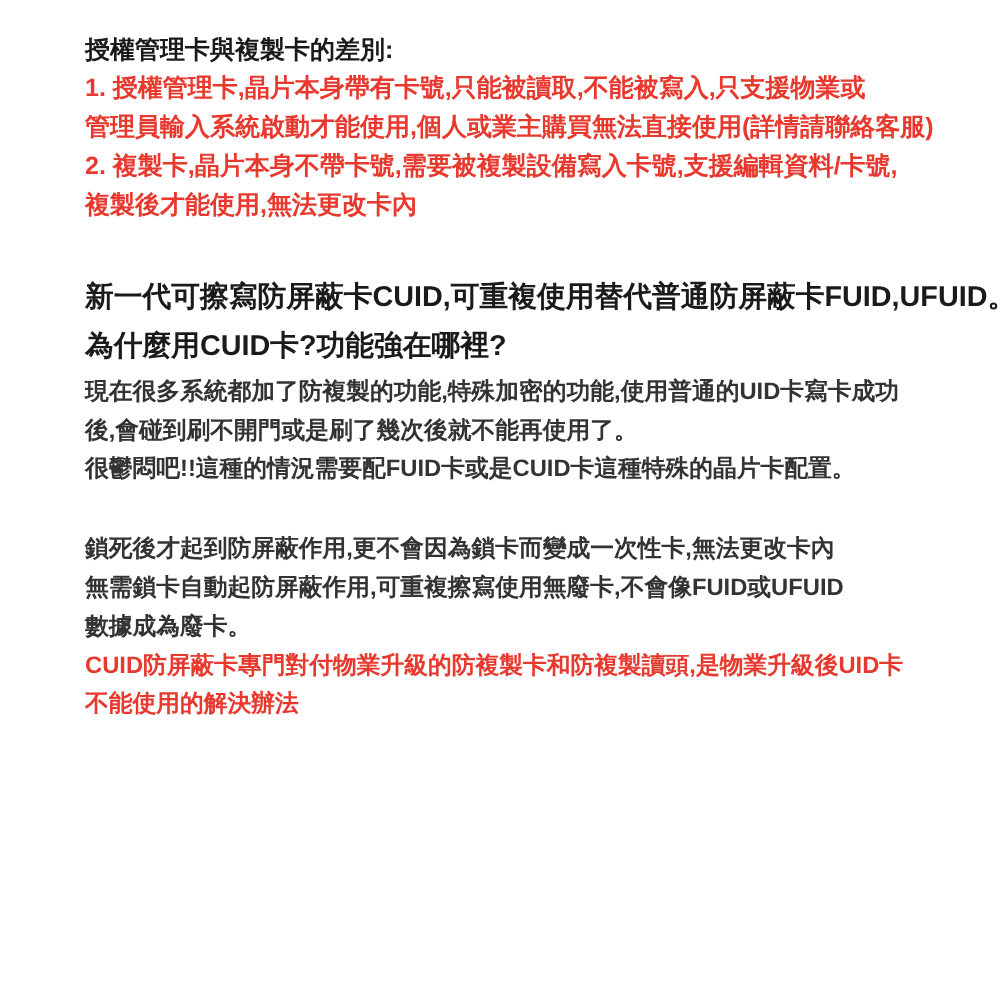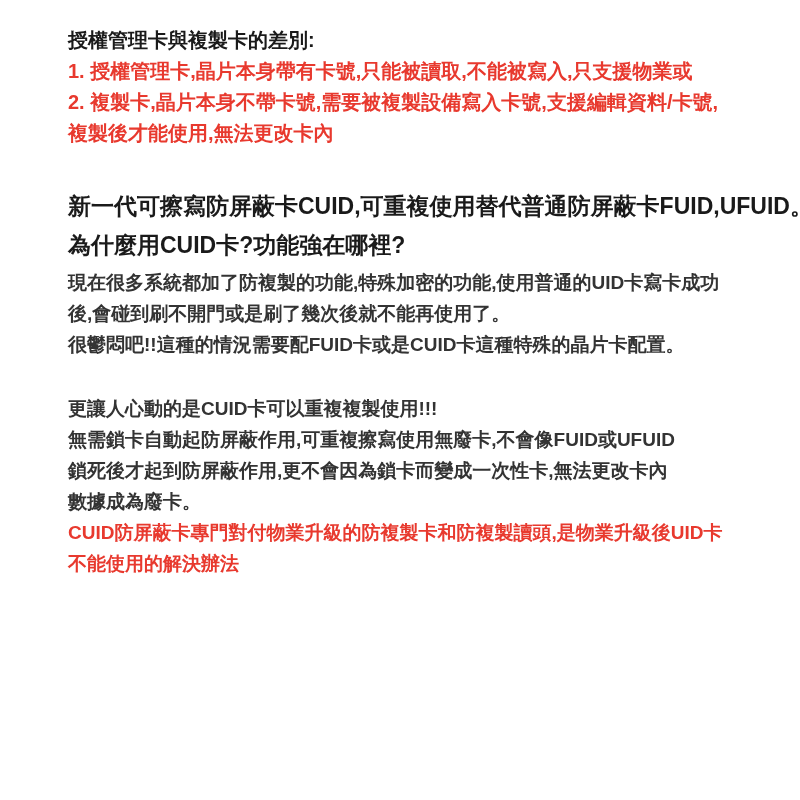--- a/index.html
+++ b/index.html
@@ -60,38 +60,38 @@
 </head>
 <body>
 
 <div class="page">
   <div class="content">
 
     <div class="title line">授權管理卡與複製卡的差別:</div>
 
     <div class="intro">
       <div class="line">1. 授權管理卡,晶片本身帶有卡號,只能被讀取,不能被寫入,只支援物業或</div>
+      <div class="line">管理員輸入系統啟動才能使用,個人或業主購買無法直接使用(詳情請聯絡客服)</div>
       <div class="line">2. 複製卡,晶片本身不帶卡號,需要被複製設備寫入卡號,支援編輯資料/卡號,</div>
       <div class="line">複製後才能使用,無法更改卡內</div>
     </div>
 
     <div class="heading">
       <div class="line">新一代可擦寫防屏蔽卡CUID,可重複使用替代普通防屏蔽卡FUID,UFUID。</div>
       <div class="line">為什麼用CUID卡?功能強在哪裡?</div>
     </div>
 
     <div class="para para1">
       <div class="line">現在很多系統都加了防複製的功能,特殊加密的功能,使用普通的UID卡寫卡成功</div>
       <div class="line">後,會碰到刷不開門或是刷了幾次後就不能再使用了。</div>
       <div class="line">很鬱悶吧!!這種的情況需要配FUID卡或是CUID卡這種特殊的晶片卡配置。</div>
     </div>
 
     <div class="para para2">
-      <div class="line">更讓人心動的是CUID卡可以重複複製使用!!!</div>
+      <div class="line">鎖死後才起到防屏蔽作用,更不會因為鎖卡而變成一次性卡,無法更改卡內</div>
       <div class="line">無需鎖卡自動起防屏蔽作用,可重複擦寫使用無廢卡,不會像FUID或UFUID</div>
-      <div class="line">鎖死後才起到防屏蔽作用,更不會因為鎖卡而變成一次性卡,無法更改卡內</div>
       <div class="line">數據成為廢卡。</div>
       <div class="line red">CUID防屏蔽卡專門對付物業升級的防複製卡和防複製讀頭,是物業升級後UID卡</div>
       <div class="line red">不能使用的解決辦法</div>
     </div>
 
   </div>
 </div>
 
 </body></html>

